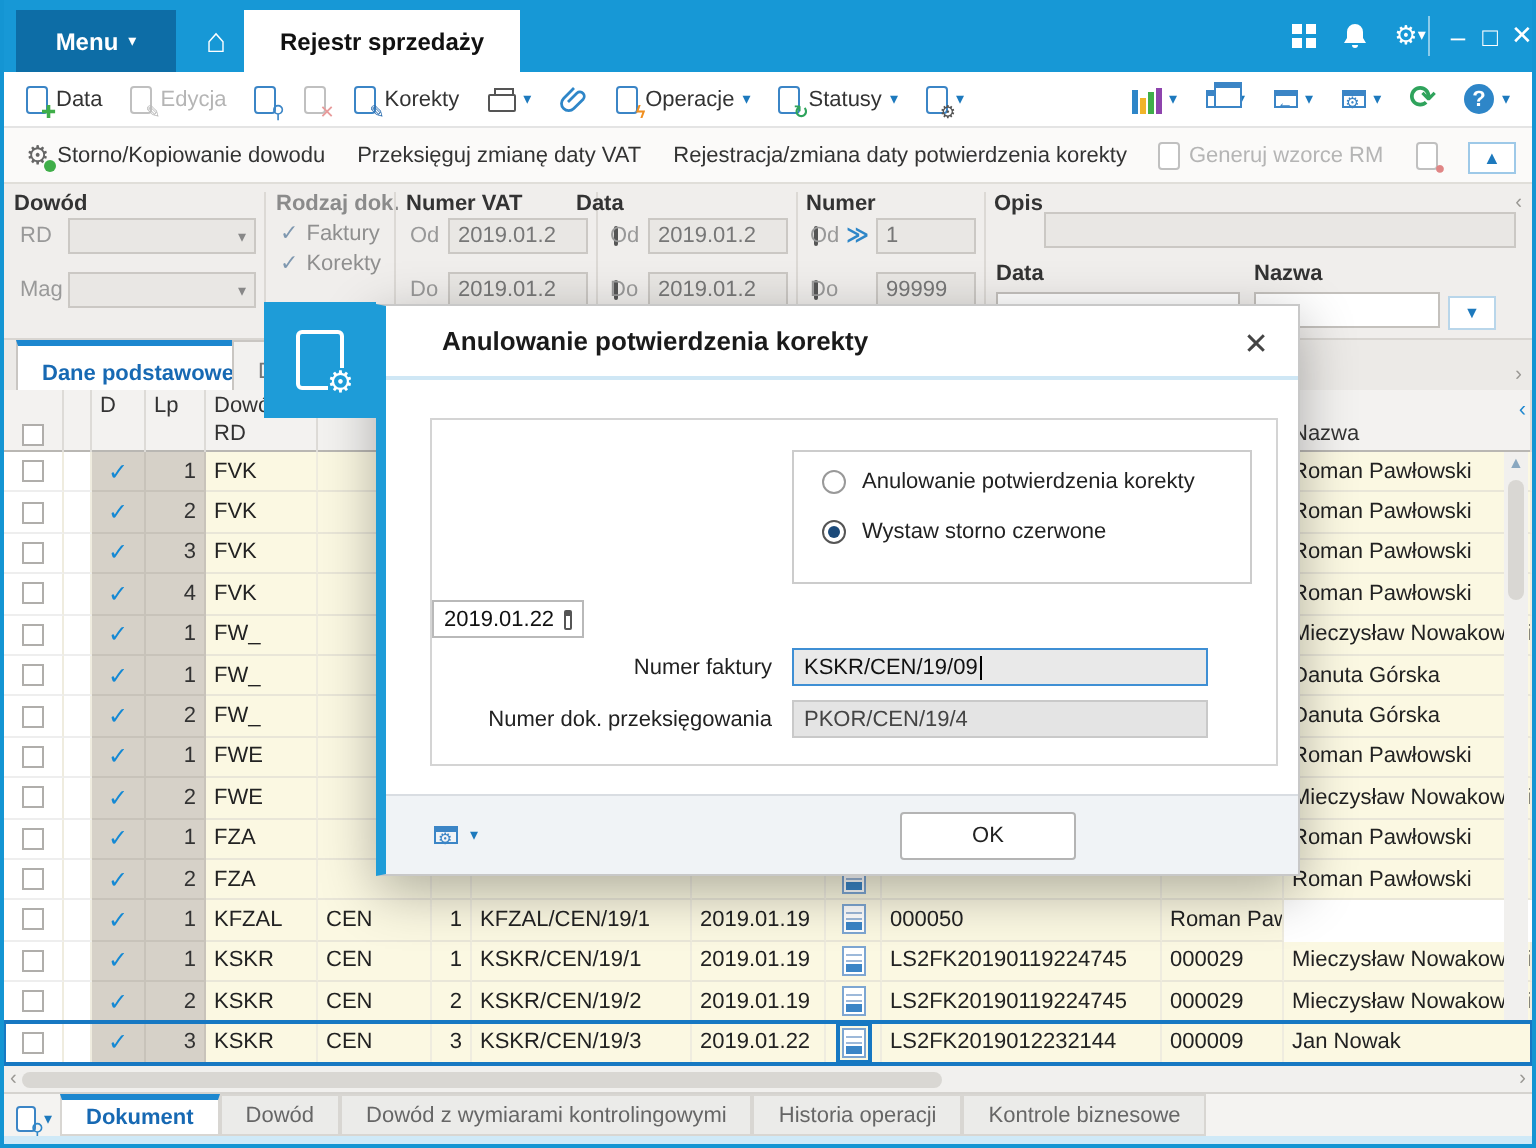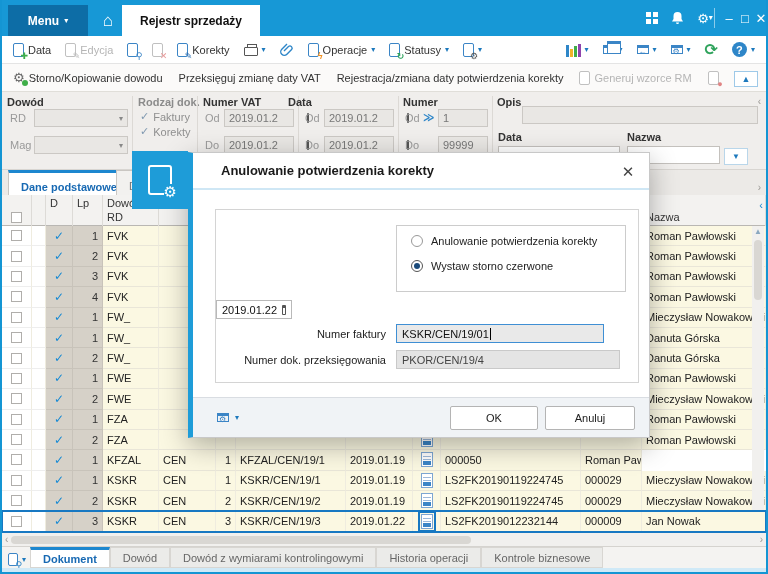--- a/index.html
+++ b/index.html
@@ -778,39 +778,36 @@
 
       <div class="frow" style="left:0;top:90px">
         <span class="minp" style="width:76px">
           <span>2019.01.22</span>
           <span class="cal" style="margin-left:5px"></span>
         </span>
       </div>
       <div class="frow" style="left:0;top:114px">
         <span class="lab">Numer faktury</span>
         <span class="minp focus" style="width:208px">
-          <span>KSKR/CEN/19/01</span>
+          <span>KSKR/CEN/19/09</span>
           <span class="caret"></span>
         </span>
       </div>
       <div class="frow" style="left:0;top:140px">
         <span class="lab">Numer dok. przeksięgowania</span>
-        <span class="minp dis" style="width:224px">
+        <span class="minp dis" style="width:208px">
           <span>PKOR/CEN/19/4</span>
         </span>
       </div>
     </div>
 
     <div id="modal-footer">
       <span class="winic" style="margin-left:24px">
           <span class="inner">⚙</span>
         </span>
       <span class="chev-b" style="margin-left:6px">▾</span>
       <div class="mbtn" style="position:absolute;left:257px">
           <span>OK</span>
         </div>
-      <div class="mbtn" style="position:absolute;left:352px;width:90px">
-          <span>Anuluj</span>
-        </div>
     </div>
   </div>
 
 </div>
 
 </body></html>

